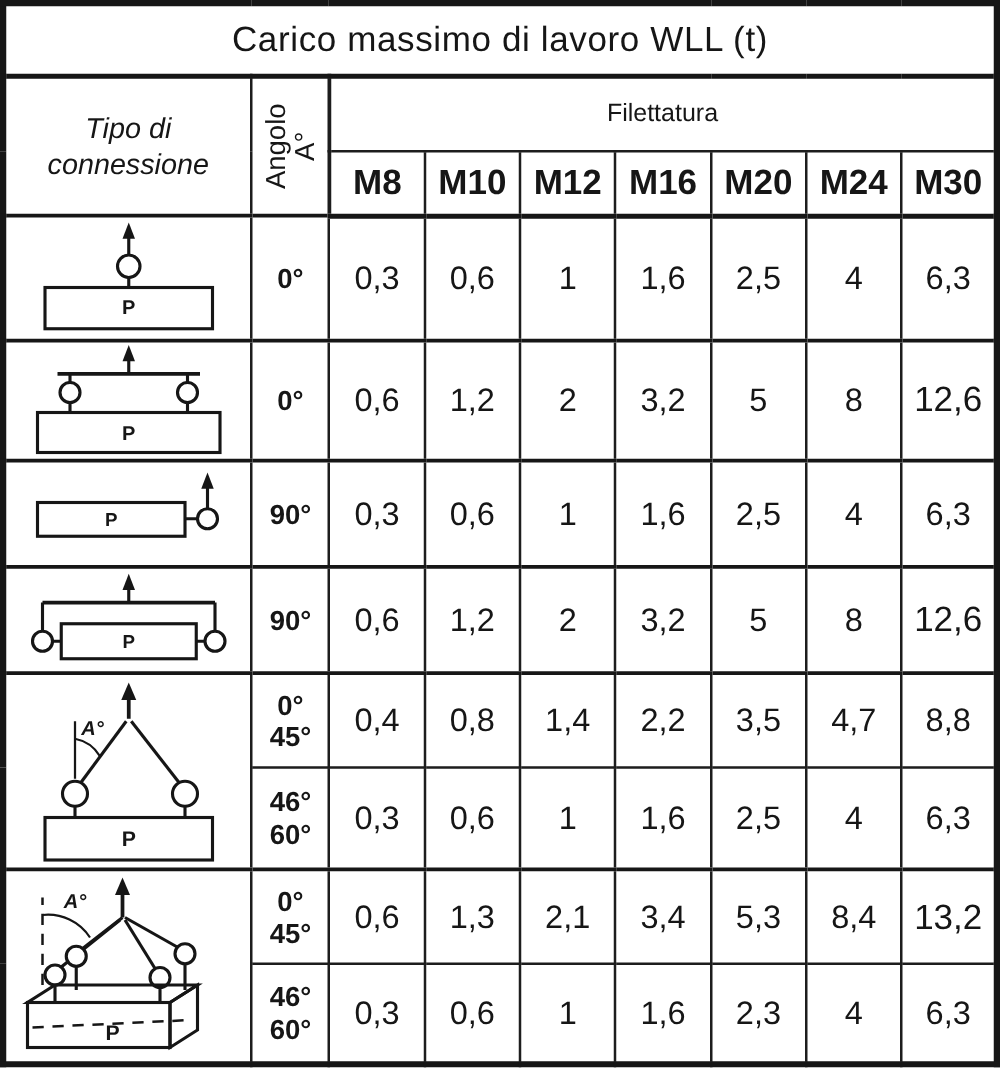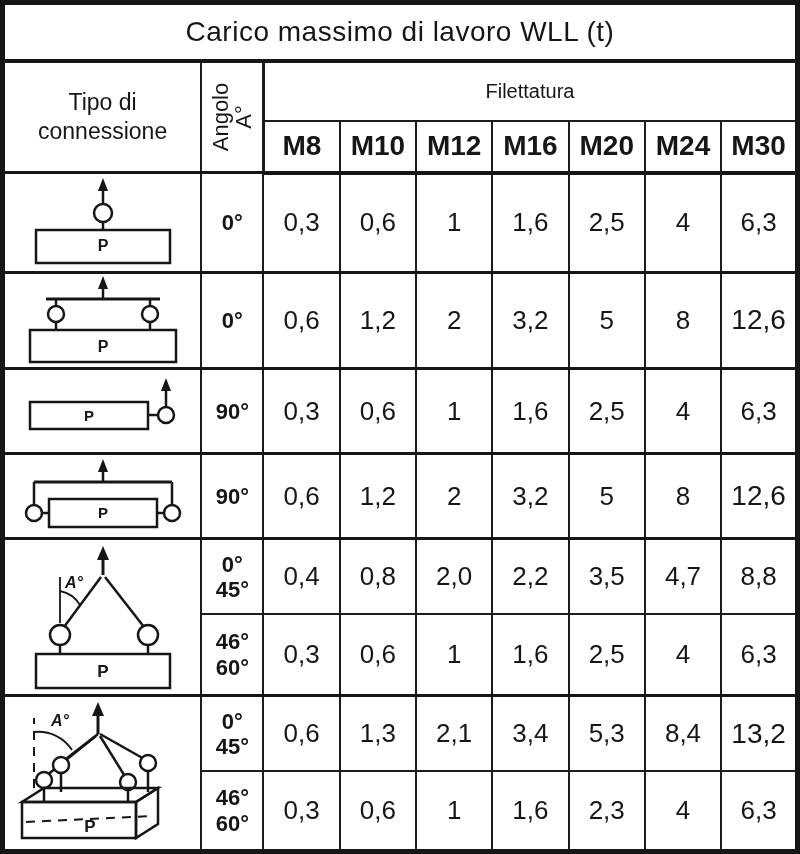--- a/index.html
+++ b/index.html
@@ -8,21 +8,21 @@
   table{width:800px;height:854px;border-collapse:collapse;table-layout:fixed;background:#fff;}
   th,td{border:2px solid #1d1d1d;padding:0;text-align:center;vertical-align:middle;font-weight:normal;color:#161616;box-sizing:border-box;}
   table{border:5px solid #161616;}
   
   col.c-diag{width:198px;}
   col.c-ang{width:62px;}
   col.c-m{width:76px;}
   
   th.title{height:58px;font-size:28px;letter-spacing:0.5px;border-bottom:4px solid #161616;}
   
-  th.conn{font-size:23px;line-height:1.25;white-space:pre-line;border-right:2px solid #1d1d1d;}
+  th.conn{font-size:23px;line-height:1.25;white-space:pre-line;border-right:2px solid #1d1d1d;font-style:italic;}
   th.fil{height:60px;font-size:20px;border-bottom:2px solid #1d1d1d;}
   th.angle-th{position:relative;border-left:2px solid #1d1d1d;border-right:3px solid #1d1d1d;}
   .rot{position:absolute;left:50%;top:50%;transform:translate(-50%,-50%) rotate(-90deg);width:130px;font-size:22px;line-height:1.05;white-space:pre-line;text-align:center;}
   tr.thread-row th{height:52px;font-size:28px;font-weight:bold;border-bottom:4px solid #161616;}
   
   td.ang{font-size:22px;font-weight:bold;white-space:pre-line;line-height:1.15;border-right:2px solid #1d1d1d;}
   td.v{font-size:26px;margin-top:40px;}
   td.v.sm{font-size:28px;}
   td.diag{border-right:2px solid #1d1d1d;}
   tbody tr.grp td{border-top:3px solid #161616;}
@@ -191,21 +191,21 @@
           <line class="ln" x1="52" y1="102" x2="52" y2="111"></line>
           <line class="ln" x1="140" y1="102" x2="140" y2="111"></line>
           <rect class="ln" x="28" y="111" width="134" height="34"></rect>
           <text x="95" y="134" font-size="17" text-anchor="middle">P</text>
         </svg>
       </td>
       <td class="ang">0°
 45°</td>
       <td class="v">0,4</td>
       <td class="v">0,8</td>
-      <td class="v">2,0</td>
+      <td class="v">1,4</td>
       <td class="v">2,2</td>
       <td class="v">3,5</td>
       <td class="v">4,7</td>
       <td class="v">8,8</td>
     </tr>
     <tr class="sub r5b">
       <td class="ang">46°
 60°</td>
       <td class="v">0,3</td>
       <td class="v">0,6</td>

